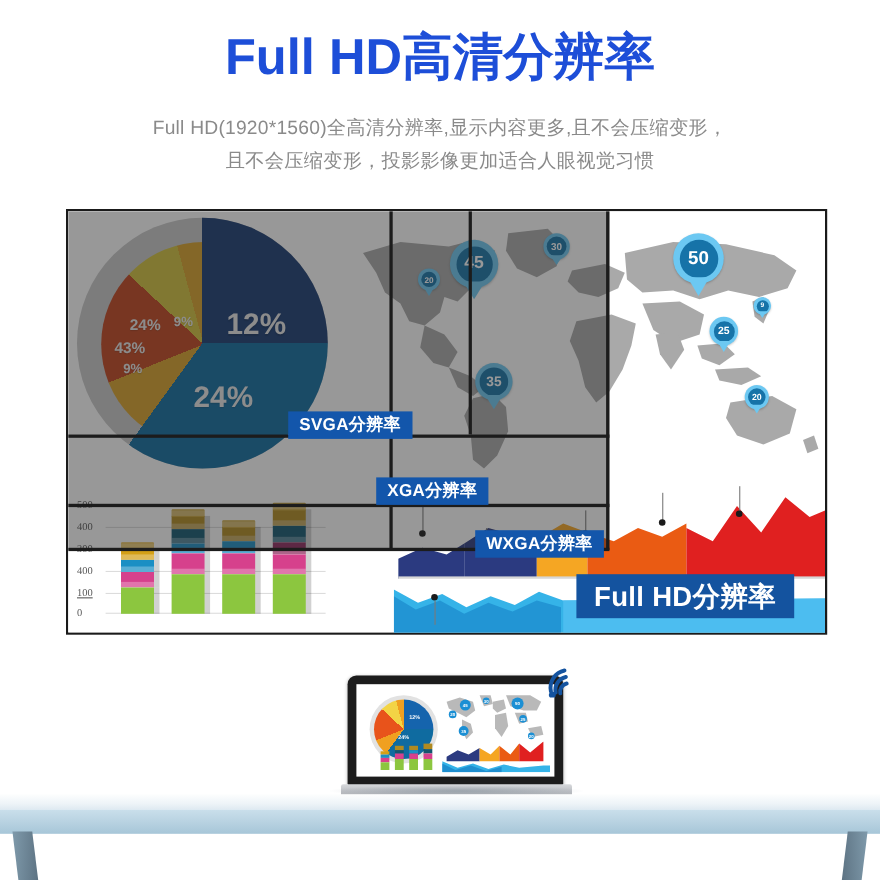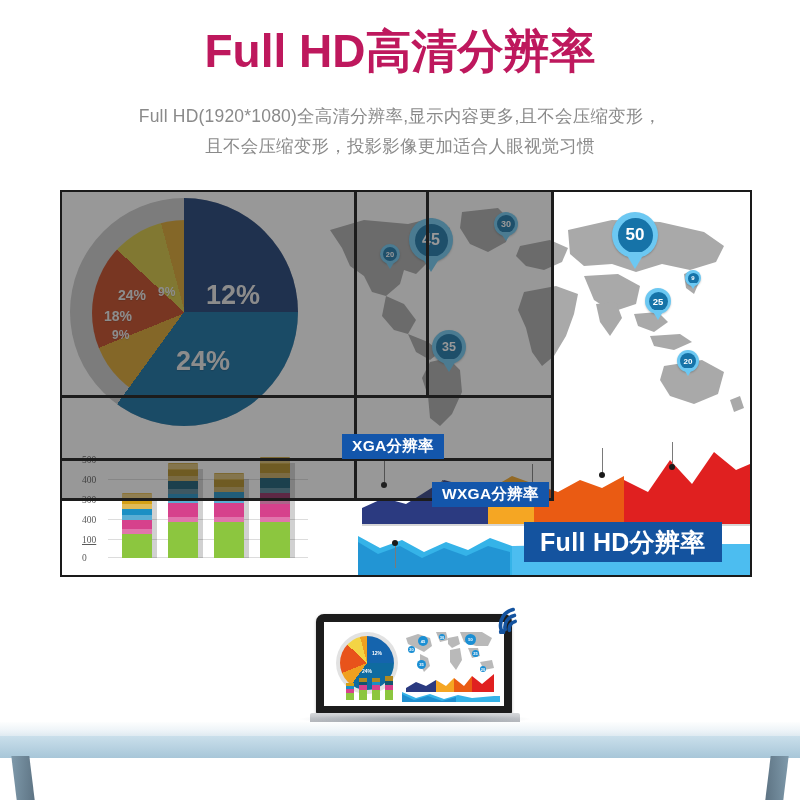--- a/index.html
+++ b/index.html
@@ -9,21 +9,21 @@
     background:#ffffff;
     position:relative;
     overflow:hidden;
   }
 
   
   #header { position:absolute; left:0; top:0; width:800px; height:180px; }
   #page-title {
     position:absolute; left:0; top:26px; width:800px;
     text-align:center;
-    font-size:46px; font-weight:700; color:#be185d;
+    font-size:46px; font-weight:700; color:#1d4ed8;
     letter-spacing:0px; line-height:1.1;
   }
   .subtitle-line {
     position:absolute; left:0; width:800px; text-align:center;
     font-size:17.5px; color:#8a8a8a; font-weight:400; letter-spacing:0.2px;
   }
   #subtitle-1 { top:104px; }
   #subtitle-2 { top:134px; }
 
   
@@ -78,21 +78,21 @@
   .pin .core {
     border-radius:50%; background:#1673a8; color:#fff; font-weight:700;
     display:flex; align-items:center; justify-content:center;
   }
   .pin .tail {
     position:absolute; left:50%; transform:translateX(-50%);
     width:0; height:0; border-style:solid; border-color:#6cc8f2 transparent transparent transparent;
   }
 
   
-  #bars { position:absolute; left:20px; top:252px; width:228px; height:126px; }
+  #bars { position:absolute; left:8px; top:252px; width:228px; height:126px; }
   .axis-lbl { position:absolute; right:0; font-size:9.5px; color:#5a5a5a; font-family:"Liberation Serif",serif; }
   .gridline { position:absolute; left:0; height:1px; background:#dcdcdc; }
   .bar-col { position:absolute; bottom:12px; width:30px; }
   .seg { position:relative; width:30px; }
   .seg:after {
     content:""; position:absolute; left:0; top:-5px; width:30px; height:5px;
     background:rgba(255,255,255,.28);
   }
   .seg-top { position:absolute; left:0; top:-6px; width:30px; height:7px; border-radius:1px; }
   .bar-side { position:absolute; right:-5px; top:0; width:5px; height:100%; background:rgba(0,0,0,.18); }
@@ -172,21 +172,21 @@
   #desk-shadow {
     position:absolute; left:300px; top:714px; width:230px; height:10px;
     background:radial-gradient(ellipse at center, rgba(90,110,125,.35), rgba(255,255,255,0) 72%);
   }
 </style>
 </head>
 <body>
 
 <div id="header">
   <div id="page-title">Full HD高清分辨率</div>
-  <div class="subtitle-line" id="subtitle-1">Full HD(1920*1080)全高清分辨率,显示内容更多,且不会压缩变形，</div>
+  <div class="subtitle-line" id="subtitle-1">Full HD(1920*1560)全高清分辨率,显示内容更多,且不会压缩变形，</div>
   <div class="subtitle-line" id="subtitle-2">且不会压缩变形，投影影像更加适合人眼视觉习惯</div>
 </div>
 
 <div id="screen-wrap">
   <div id="screen-inner">
 
     <div id="dash">
 
       <svg id="map-layer" viewBox="0 0 438 230">
         <g fill="#a9a9a9">
@@ -275,21 +275,21 @@
       </div>
 
       <div id="pie-wrap">
         <div id="pie-outer"></div>
         <div id="pie">
           <div id="pie-big"></div>
         </div>
         <div class="pie-lbl" id="pie-l-12">12%</div>
         <div class="pie-lbl" id="pie-l-24b">24%</div>
         <div class="pie-lbl" id="pie-l-9a">9%</div>
-        <div class="pie-lbl" id="pie-l-18">18%</div>
+        <div class="pie-lbl" id="pie-l-18">43%</div>
         <div class="pie-lbl" id="pie-l-24s">24%</div>
         <div class="pie-lbl" id="pie-l-9b">9%</div>
       </div>
 
       <div id="bars">
         <div class="gridline" style="bottom:110px; width:200px; left:26px;"></div>
         <div class="gridline" style="bottom:90px;  width:200px; left:26px;"></div>
         <div class="gridline" style="bottom:70px;  width:200px; left:26px;"></div>
         <div class="gridline" style="bottom:50px;  width:200px; left:26px;"></div>
         <div class="gridline" style="bottom:30px;  width:200px; left:26px;"></div>
@@ -410,20 +410,21 @@
     <div class="dim" style="left:292px;top:268px;width:200px;height:40px;"></div>
     <div class="dim" style="left:292px;top:0;width:200px;height:308px;opacity:.001;"></div>
 
     <div class="divline" style="left:292px;top:0;width:3px;height:308px;"></div>
     <div class="divline" style="left:364px;top:0;width:3px;height:203px;"></div>
     <div class="divline" style="left:489px;top:0;width:3px;height:308px;"></div>
     <div class="divline" style="left:0;top:203px;width:492px;height:3px;"></div>
     <div class="divline" style="left:0;top:266px;width:492px;height:3px;"></div>
     <div class="divline" style="left:0;top:306px;width:492px;height:3px;"></div>
 
+    <div class="restag" id="tag-svga">SVGA分辨率</div>
     <div class="restag" id="tag-xga">XGA分辨率</div>
     <div class="restag" id="tag-fullhd">Full HD分辨率</div>
     <div class="restag" id="tag-wxga">WXGA分辨率</div>
 
   </div>
 </div>
 
 <div id="laptop">
   <div id="lid">
     <div id="lscreen">

